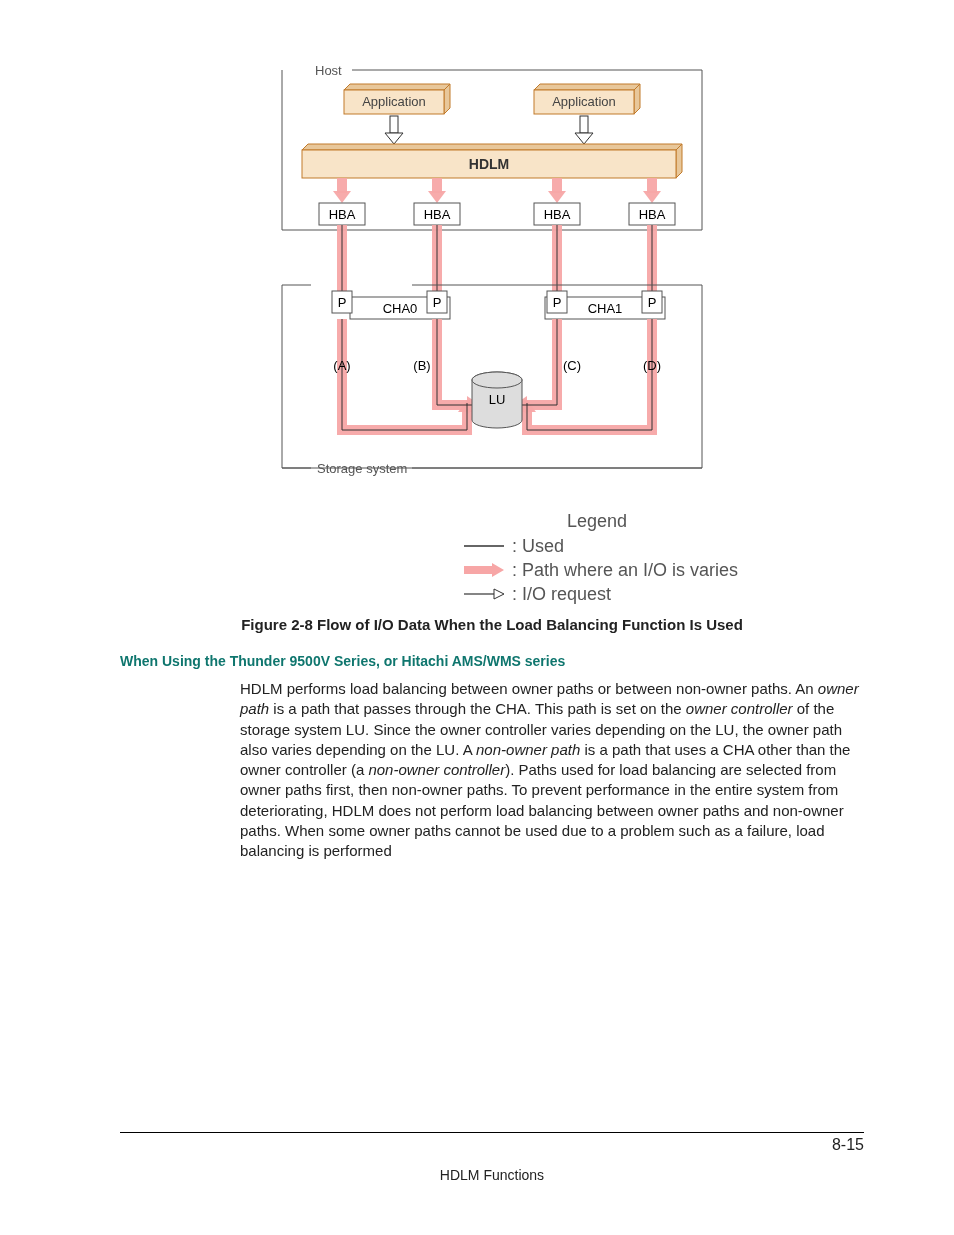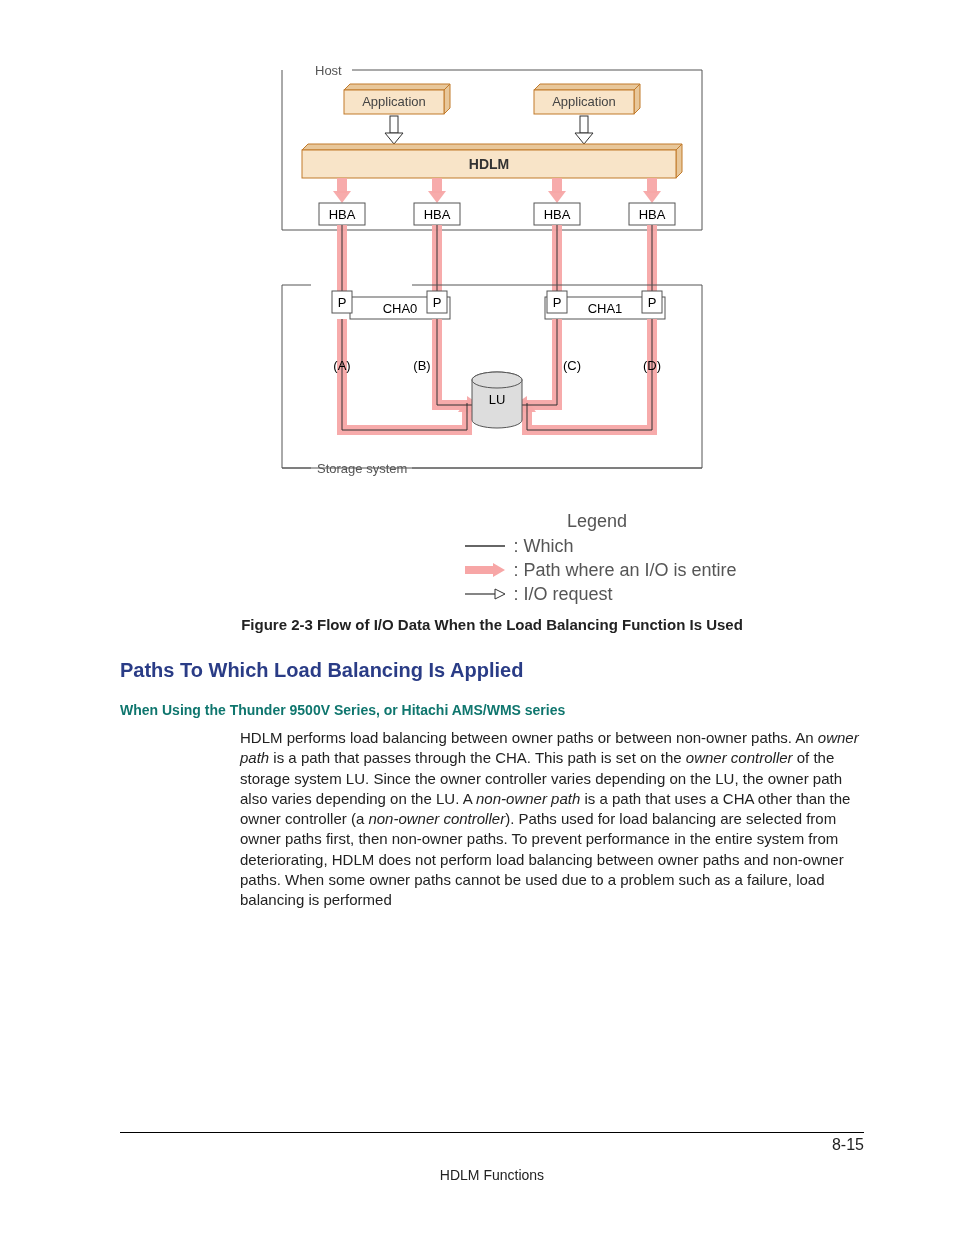--- a/index.html
+++ b/index.html
@@ -231,48 +231,47 @@
 
       
       <div class="legend">
         <div class="legend-title">Legend</div>
         <div class="row">
           <span class="sym">
             <svg width="44" height="10">
                 <line x1="2" y1="5" x2="42" y2="5" stroke="#333" stroke-width="1.5"></line>
               </svg>
           </span>
-          <span>: Which</span>
+          <span>: Used</span>
         </div>
         <div class="row">
           <span class="sym">
             <svg width="44" height="14">
                 <rect x="2" y="3" width="28" height="8" fill="#f7a6a6"></rect>
                 <polygon points="30,0 30,14 42,7" fill="#f7a6a6"></polygon>
               </svg>
           </span>
-          <span>: Path where an I/O is entire</span>
+          <span>: Path where an I/O is varies</span>
         </div>
         <div class="row">
           <span class="sym">
             <svg width="44" height="14">
                 <line x1="2" y1="7" x2="34" y2="7" stroke="#333" stroke-width="1.2"></line>
                 <polygon points="32,2 32,12 42,7" fill="#fff" stroke="#333" stroke-width="1"></polygon>
               </svg>
           </span>
           <span>: I/O request</span>
         </div>
       </div>
     </div>
   </div>
 
-  <div class="figure-caption">Figure 2-3 Flow of I/O Data When the Load Balancing Function Is Used</div>
-
-
-  <h2 class="section">Paths To Which Load Balancing Is Applied</h2>
+  <div class="figure-caption">Figure 2-8 Flow of I/O Data When the Load Balancing Function Is Used</div>
+
+
 
 
   <h3 class="subsection">When Using the Thunder 9500V Series, or Hitachi AMS/WMS series</h3>
 
   <p class="body-para">
     <span>HDLM performs load balancing between owner paths or between non-owner paths. An </span><span class="italic">owner path</span><span> is a path that passes through the CHA. This path is set on the </span><span class="italic">owner controller</span><span> of the storage system LU. Since the owner controller varies depending on the LU, the owner path also varies depending on the LU. A </span><span class="italic">non-owner path</span><span> is a path that uses a CHA other than the owner controller (a </span><span class="italic">non-owner controller</span><span>). Paths used for load balancing are selected from owner paths first, then non-owner paths. To prevent performance in the entire system from deteriorating, HDLM does not perform load balancing between owner paths and non-owner paths. When some owner paths cannot be used due to a problem such as a failure, load balancing is performed</span>
   </p>
 
 </div>
 

